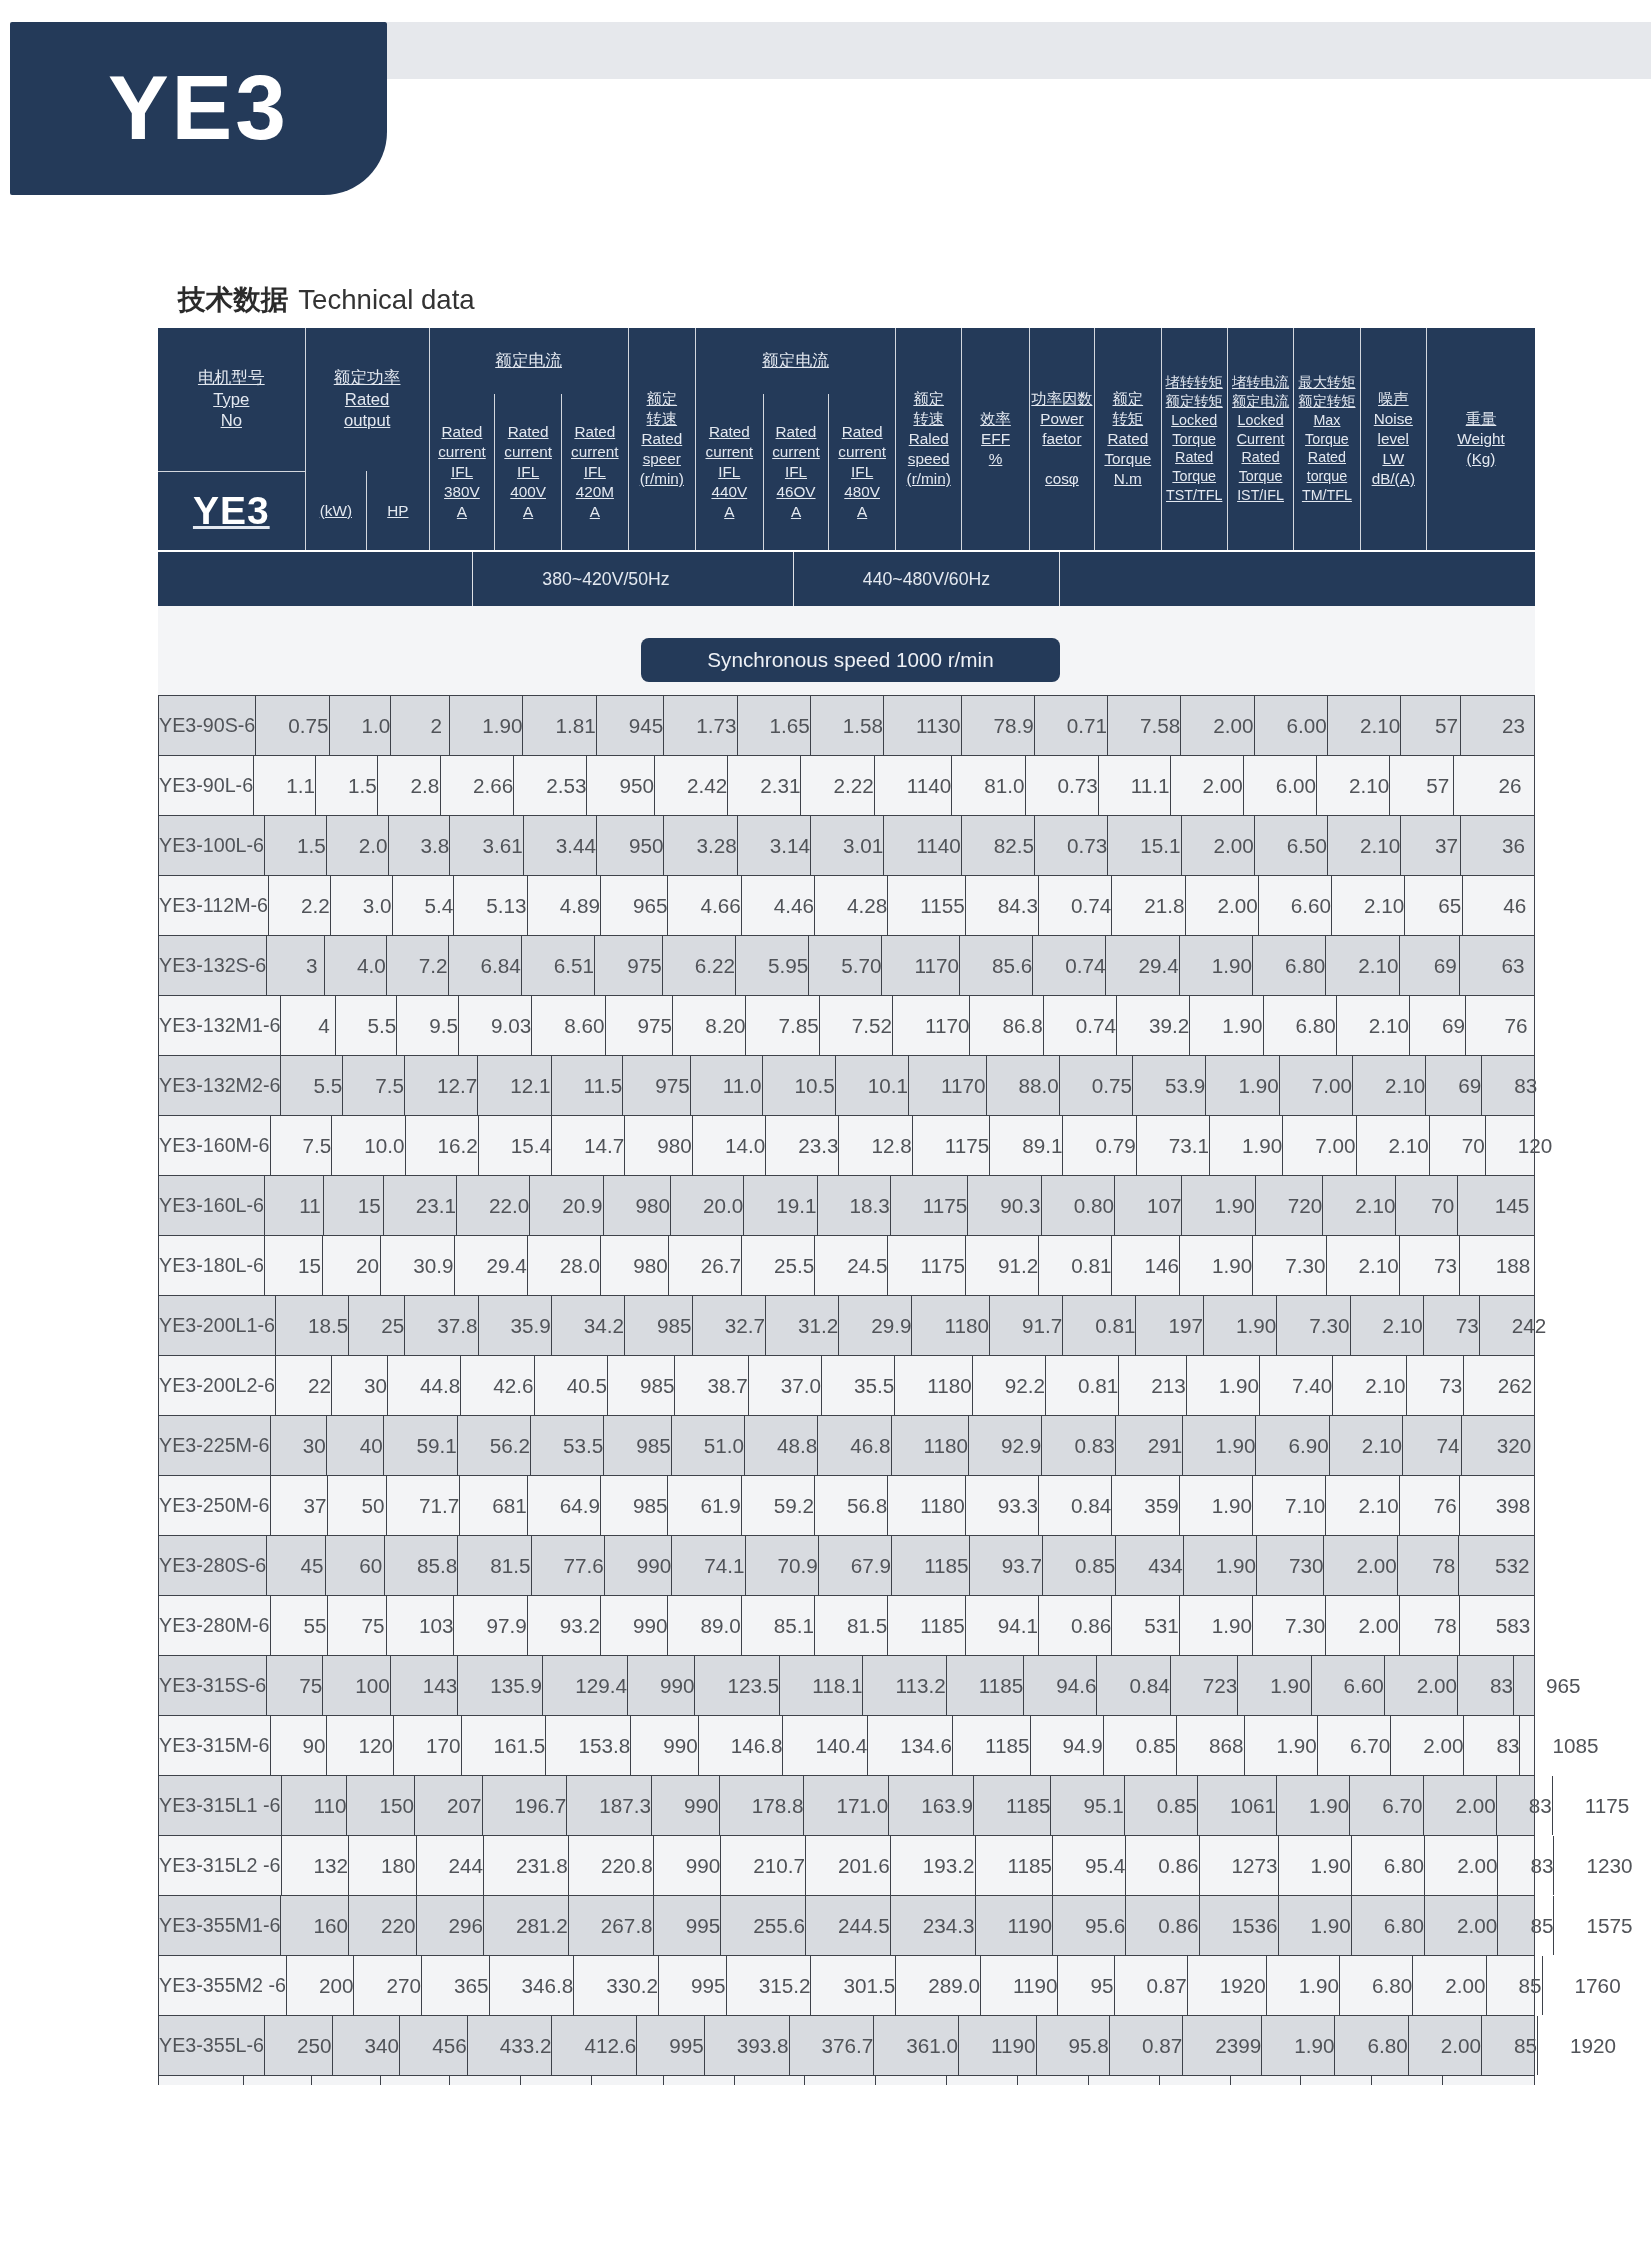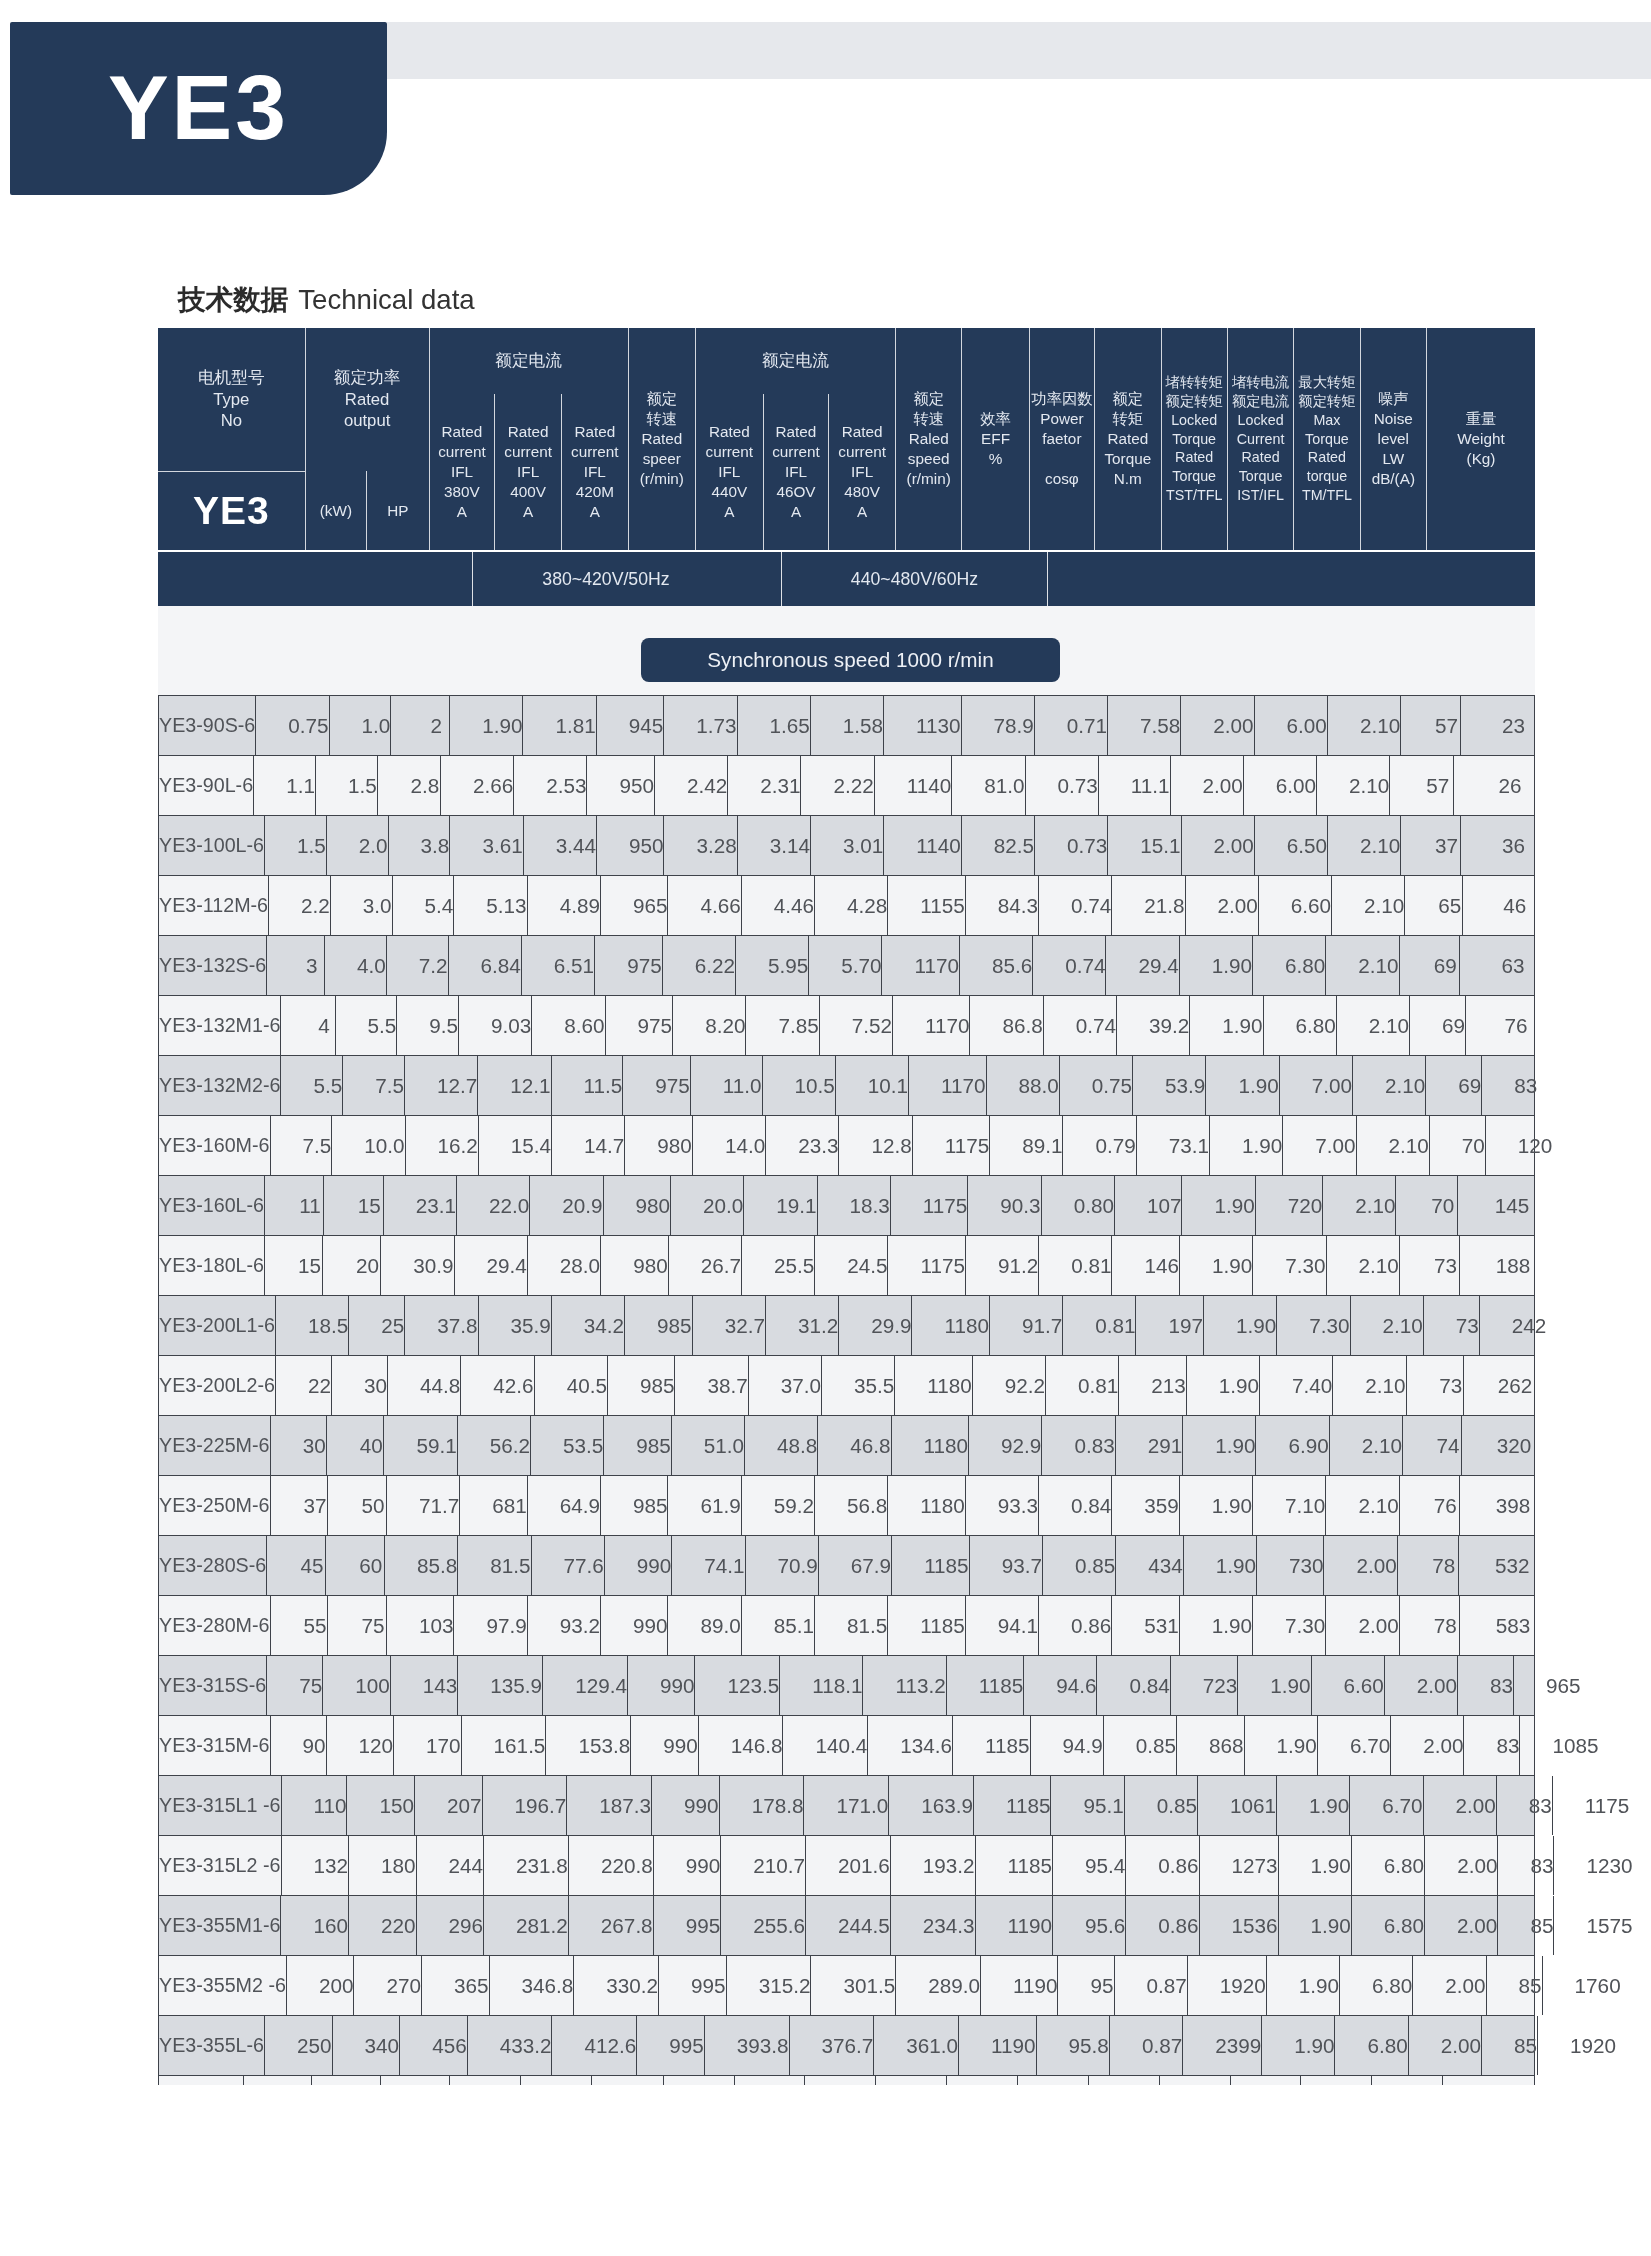--- a/index.html
+++ b/index.html
@@ -14,39 +14,39 @@
 
   
   .section-title{position:absolute;left:178px;top:281px;font-size:27.6px;color:#2b2b2b;white-space:nowrap;}
   .section-title .zh{font-weight:bold;}
   .section-title .en{font-weight:normal;margin-left:9.9px;color:#333333;}
 
   
   .table{position:absolute;left:158px;top:328px;width:1377px;}
 
   
-  .thead{display:flex;height:222px;background:#243a59;color:#e3e8f0;}
+  .thead{display:flex;height:222px;background:#243a59;color:#e3e8f0;text-decoration:underline;}
   .hcol,.hgroup{display:flex;flex-direction:column;box-sizing:border-box;}
   .hcol+.hcol,.hcol+.hgroup,.hgroup+.hcol,.hgroup+.hgroup{border-left:1px solid rgba(255,255,255,.8);}
   .hrow{display:flex;flex:1;}
   .hrow .hcell{box-sizing:border-box;}
   .hrow .hcell+.hcell{border-left:1px solid rgba(255,255,255,.8);}
   .hcell{display:flex;align-items:center;justify-content:center;text-align:center;
          white-space:pre-line;font-size:15.3px;line-height:1.3;box-sizing:border-box;}
   .hcell.zh-big{font-size:16.7px;}
   .hcell.small{font-size:14.3px;line-height:1.32;}
   .hcell.split-bottom{border-top:1px solid rgba(255,255,255,.8);}
   .hcell.brand-cell{font-size:39px;font-weight:bold;color:#ffffff;letter-spacing:1px;}
   .hcell.full{flex:1;}
 
   
   .band{display:flex;height:56px;background:#243a59;color:#e3e8f0;border-top:2px solid #ffffff;box-sizing:border-box;gap:42px;}
   .band .seg{display:flex;align-items:center;justify-content:center;font-size:17.7px;box-sizing:border-box;}
   .band .seg.bordered{border-left:1px solid rgba(255,255,255,.85);}
-  .band .seg.end{border-right:1px solid rgba(255,255,255,.85);}
+  .band .seg.end{border-right:1px solid rgba(255,255,255,.85);margin-left:12px;}
 
   
   .gap-strip{position:relative;height:89px;background:#f4f5f7;}
   .sync-badge{position:absolute;left:483px;top:31.5px;width:419px;height:44px;background:#243a59;
               border-radius:7.9px;display:flex;align-items:center;justify-content:center;
               color:#eef1f6;font-size:20.7px;}
 
   
   .tbody{border:1.5px solid #3e424a;border-bottom:none;box-sizing:border-box;}
   .trow{display:flex;height:60px;border-bottom:1.5px solid #3e424a;box-sizing:border-box;gap:32px;}

